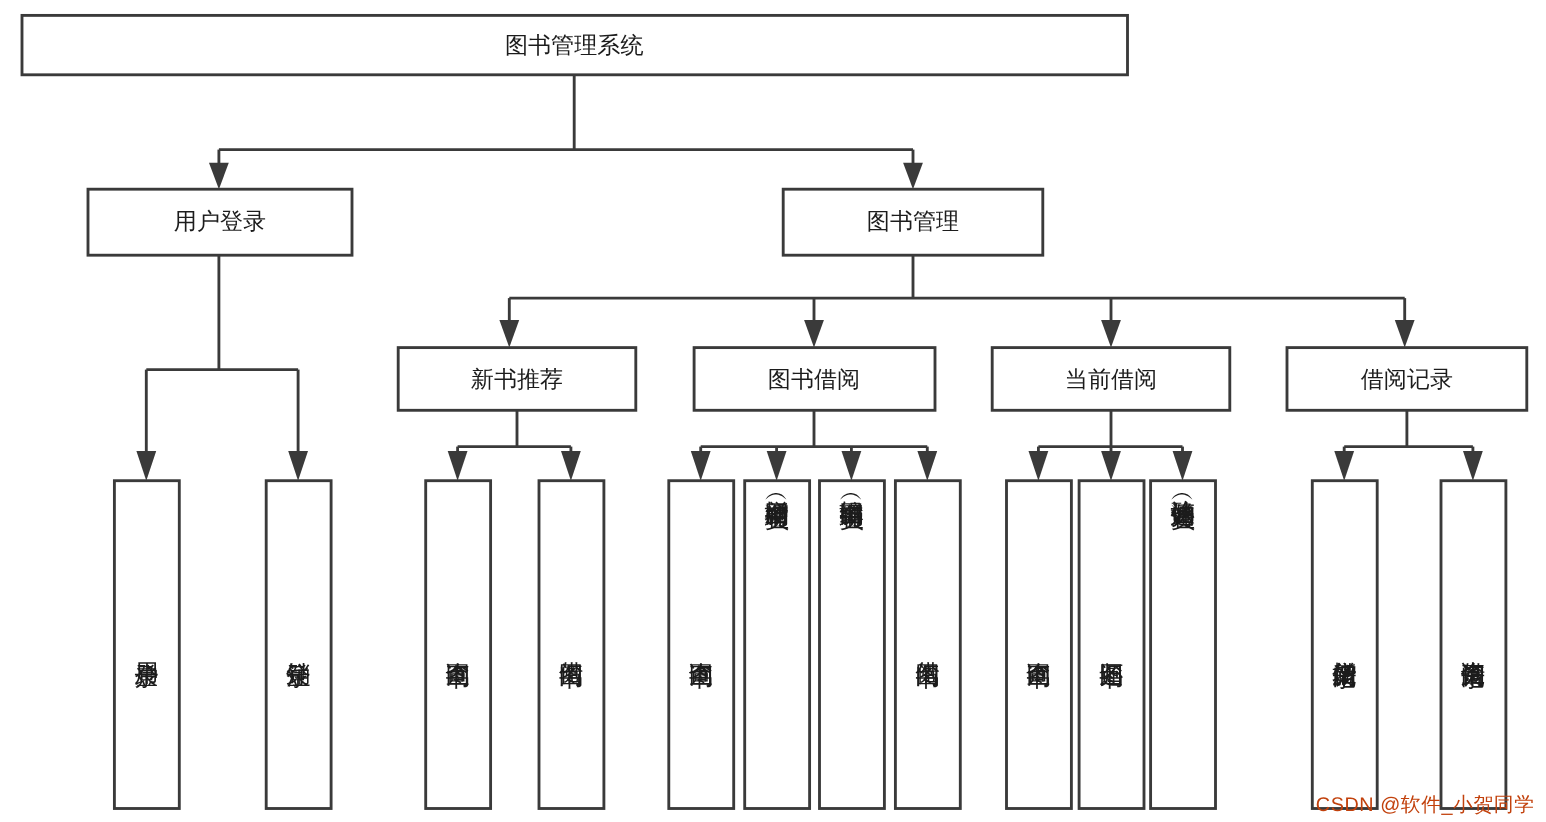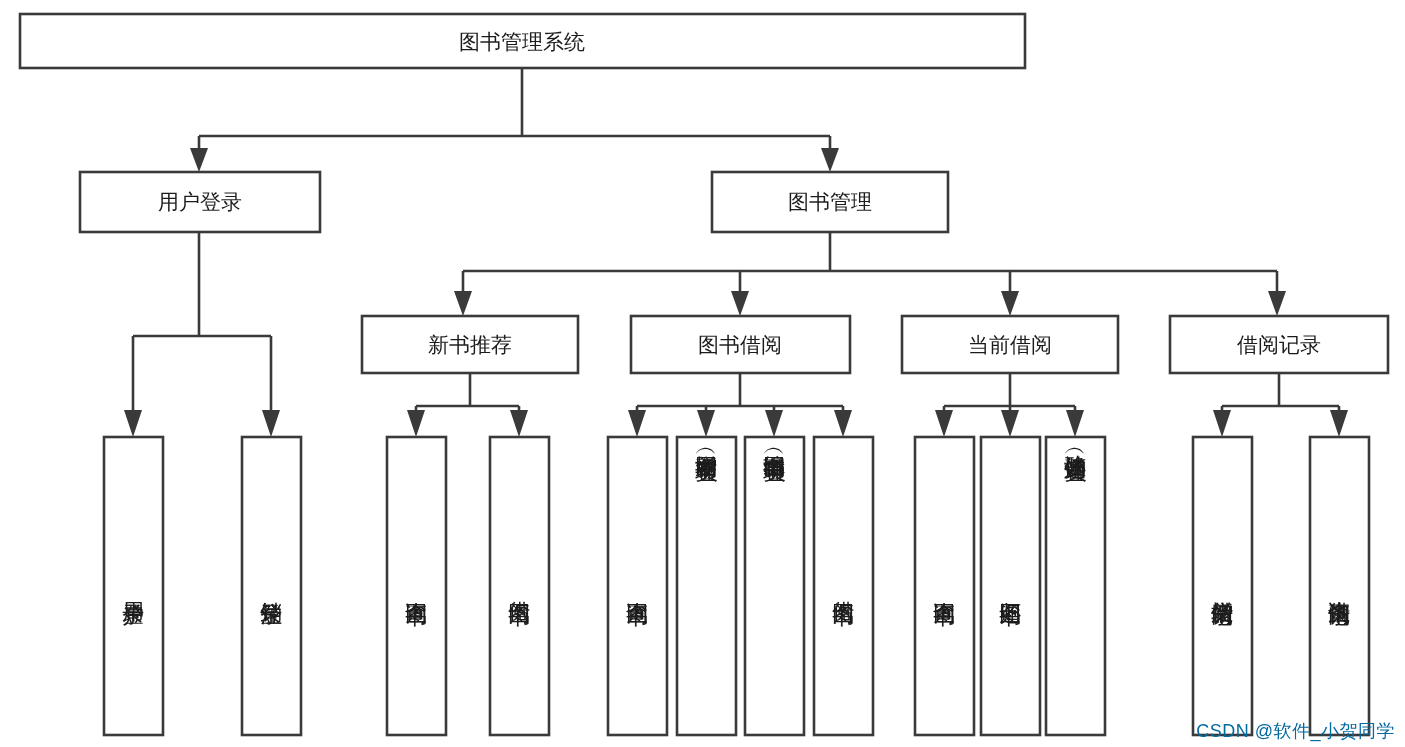--- a/index.html
+++ b/index.html
@@ -65,21 +65,21 @@
     letter-spacing: 1px;
     white-space: nowrap;
     text-align: center;
   }
   #watermark {
     position: absolute;
     right: 10px;
     bottom: 4px;
     font-family: "Liberation Sans", "DejaVu Sans", sans-serif;
     font-size: 18px;
-    color: #0369a1;
+    color: #c2410c;
     letter-spacing: 0.5px;
     white-space: nowrap;
     margin-top: 13px;
   }
 </style>
 </head>
 <body>
 
 <div id="diagram-root">
 

